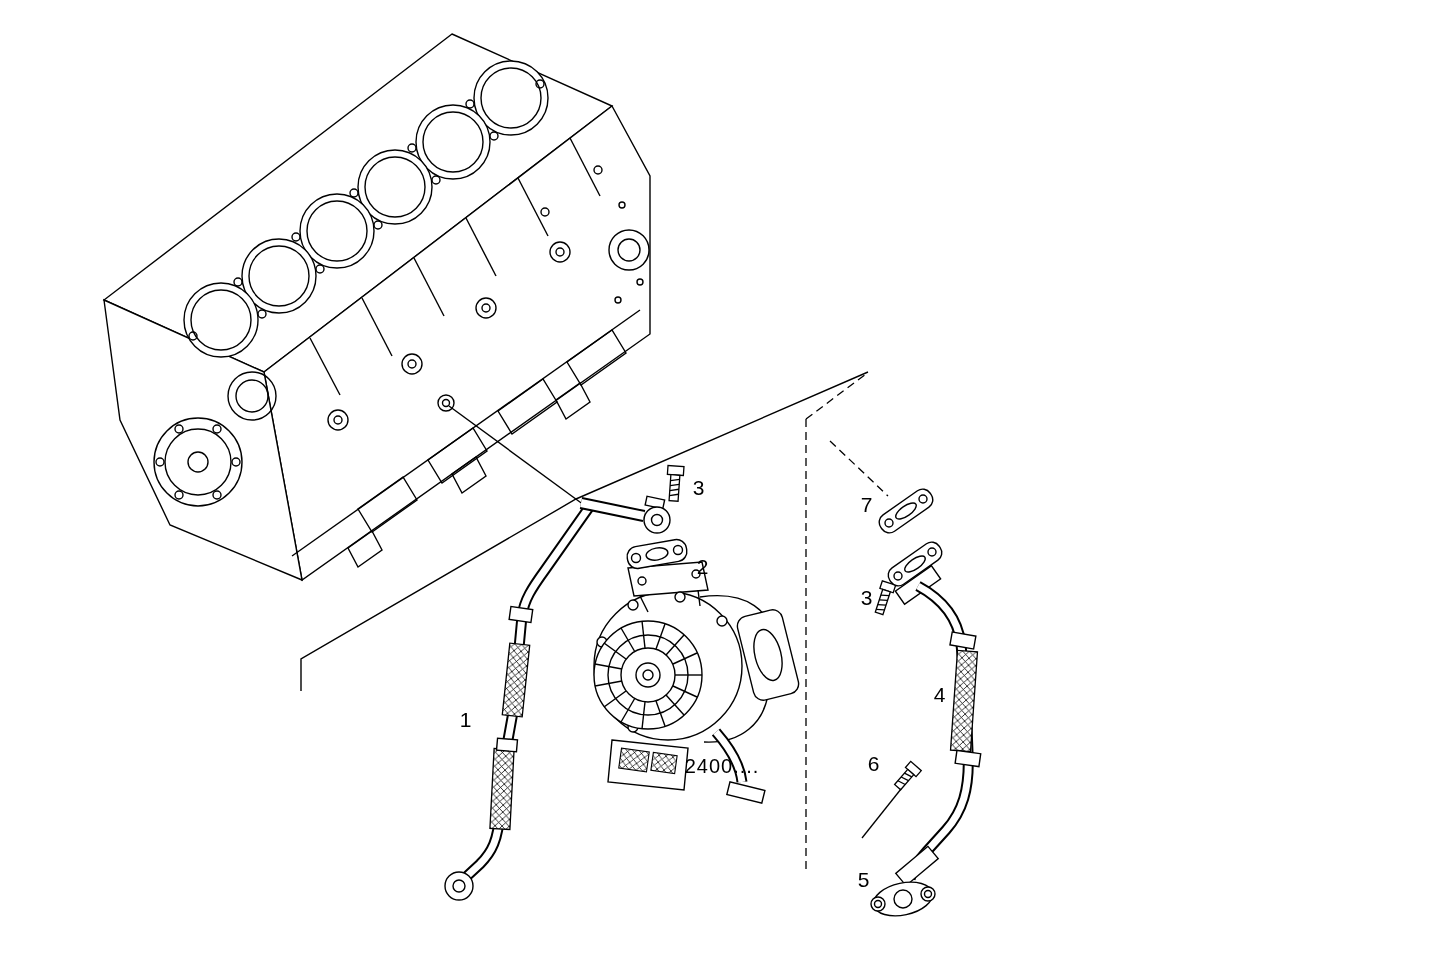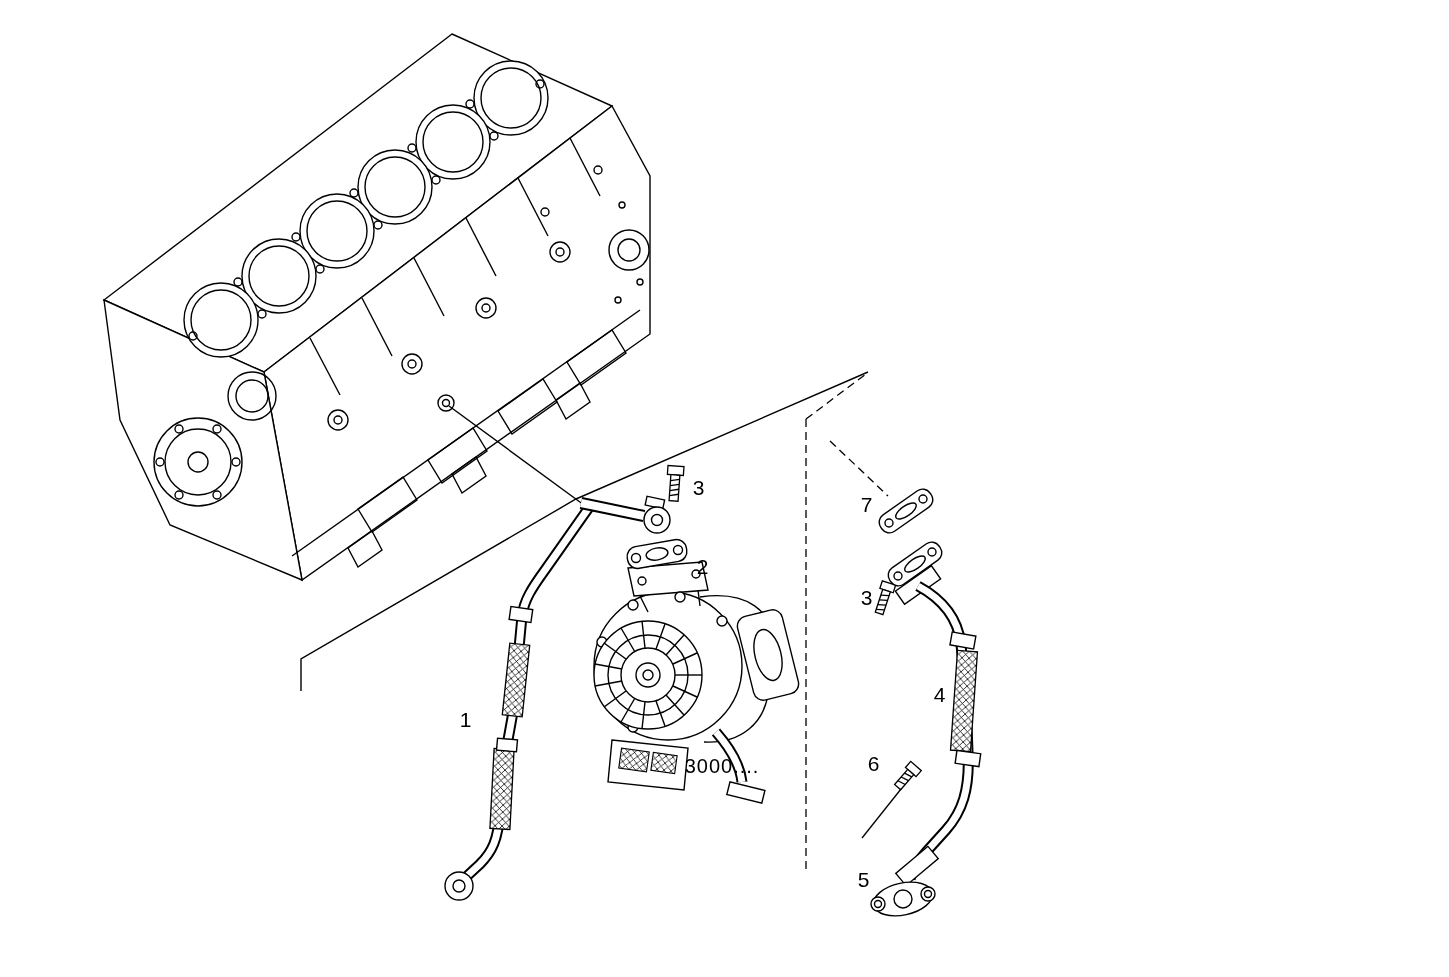--- a/index.html
+++ b/index.html
@@ -301,15 +301,15 @@
 </svg>
 
 <div class="callout" style="left:466px;top:719px">1</div>
 <div class="callout" style="left:703px;top:566px">2</div>
 <div class="callout" style="left:699px;top:487px">3</div>
 <div class="callout" style="left:867px;top:597px">3</div>
 <div class="callout" style="left:940px;top:694px">4</div>
 <div class="callout" style="left:864px;top:879px">5</div>
 <div class="callout" style="left:874px;top:763px">6</div>
 <div class="callout" style="left:867px;top:504px">7</div>
-<div class="callout part-code" style="left:722px;top:766px">3000....</div>
+<div class="callout part-code" style="left:722px;top:766px">2400....</div>
 
 </div>
 
 </body></html>

